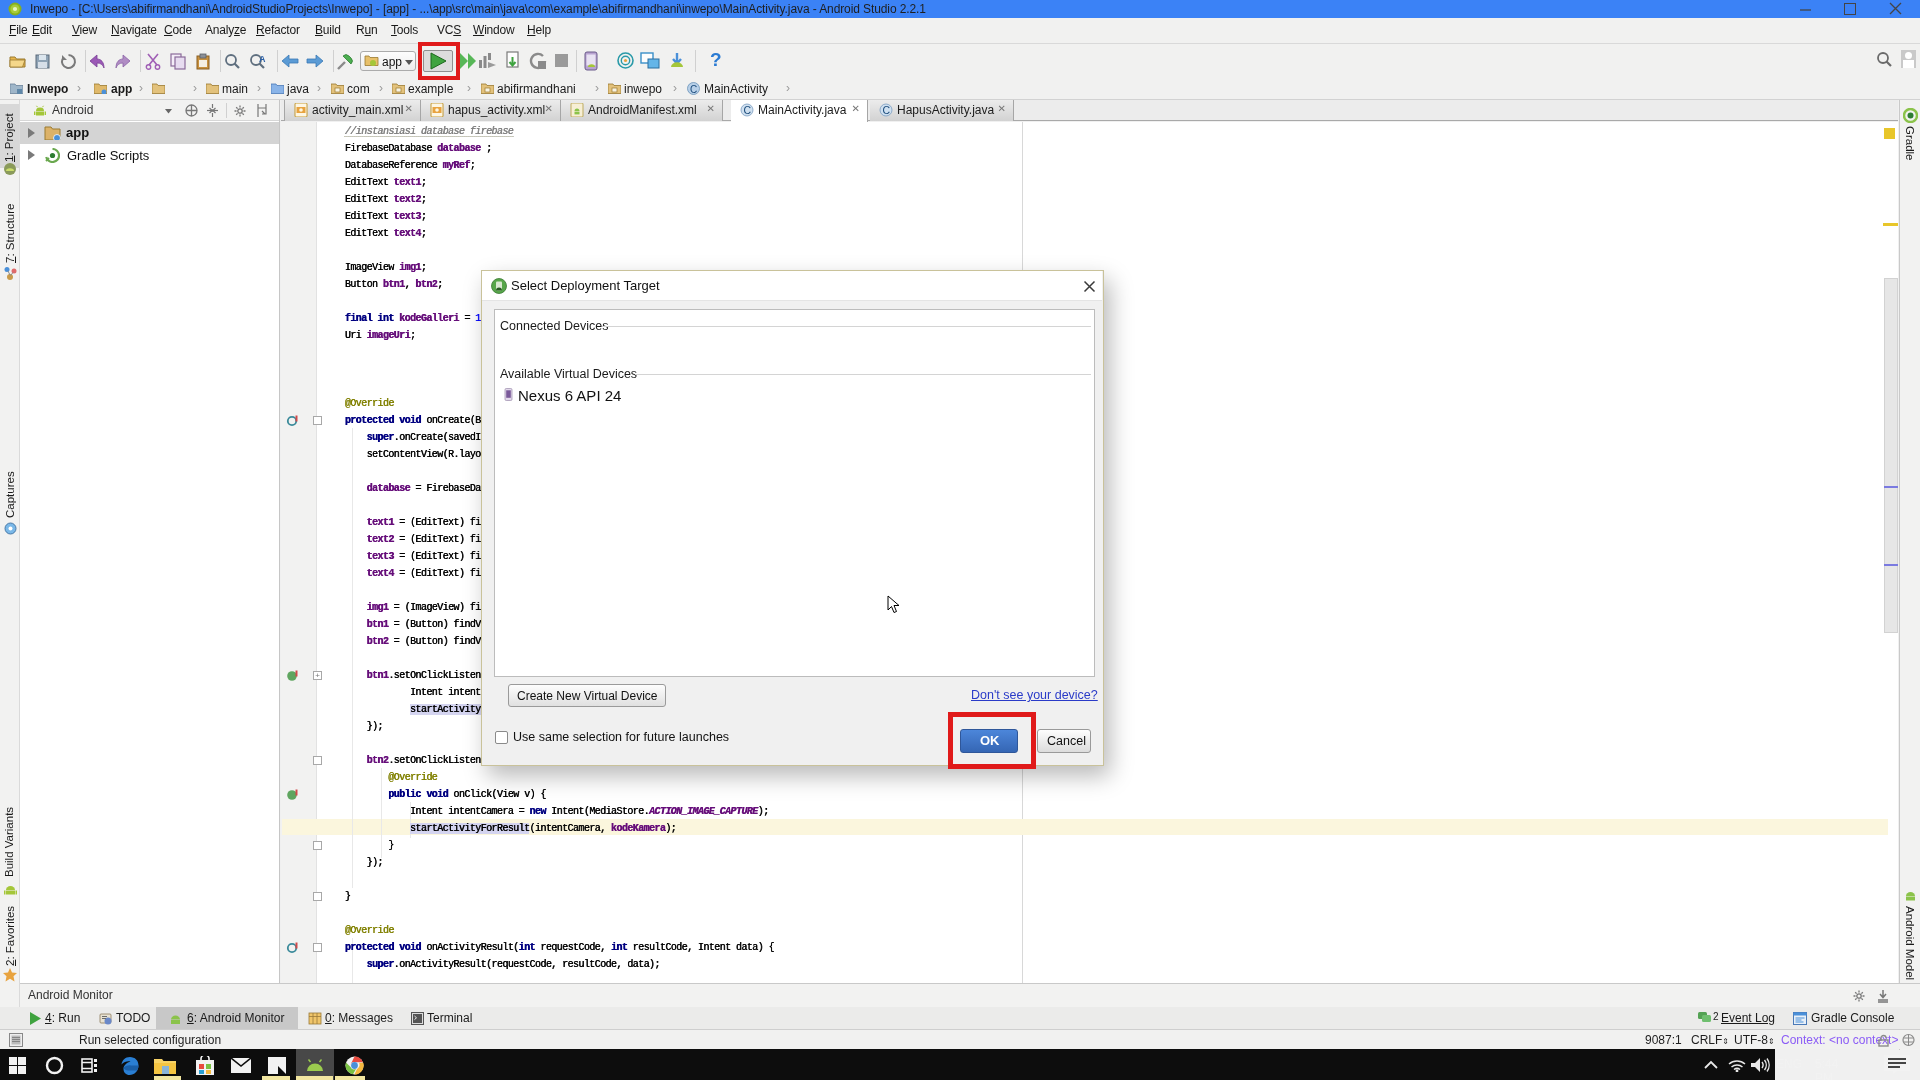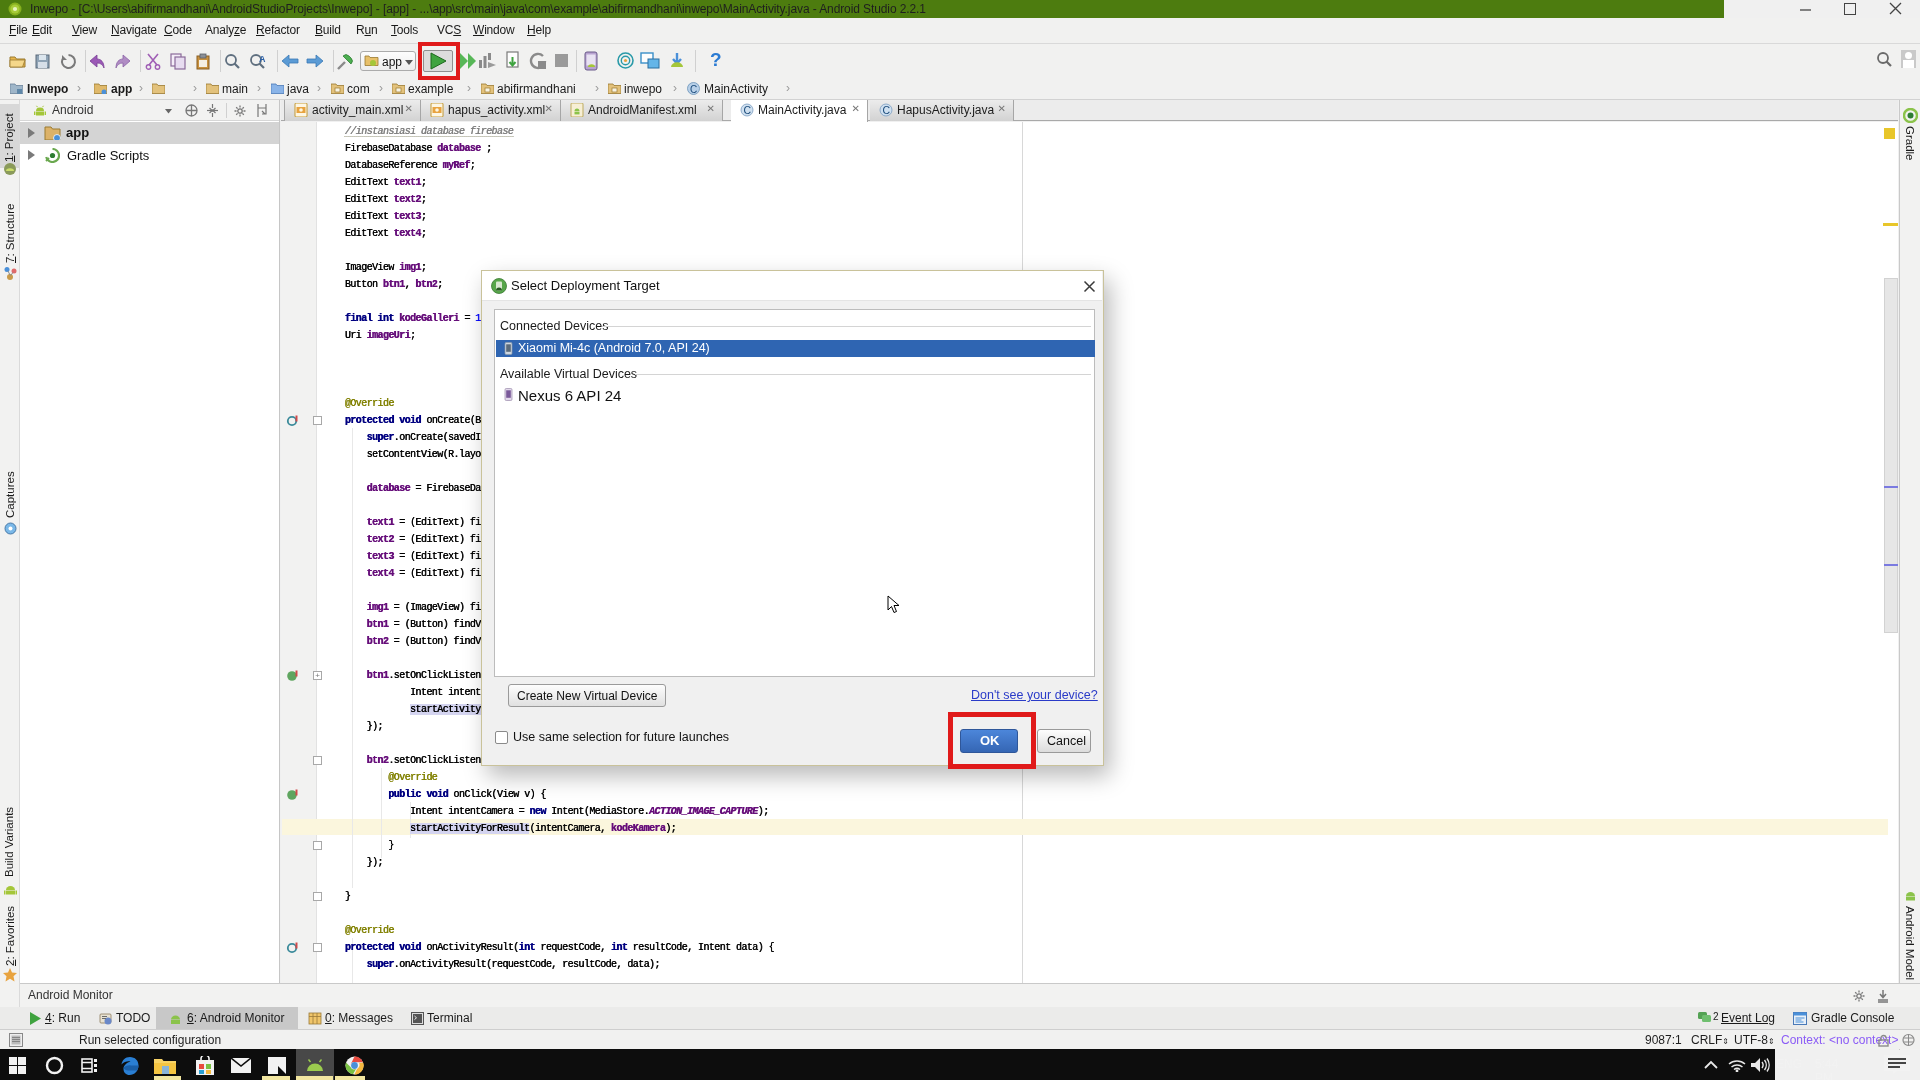--- a/index.html
+++ b/index.html
@@ -1,21 +1,21 @@
 <!DOCTYPE html>
 <html><head>
 <meta charset="utf-8">
 <style>
   * { margin:0; padding:0; box-sizing:border-box; }
   html,body { width:1920px; height:1080px; overflow:hidden; }
   #root { position:absolute; left:0; top:0; width:1920px; height:1080px;
           font-family:"Liberation Sans", sans-serif; background:#f0f0f0; }
   .abs { position:absolute; }
   
-  #titlebar { left:0; top:0; width:1724px; height:18px; background:#4d7c0f; }
+  #titlebar { left:0; top:0; width:1920px; height:18px; background:#3b82f6; }
   #titletxt { left:30px; top:2px; font-size:12px; color:#1f1f1f; white-space:nowrap; letter-spacing:-0.1px;}
   .winbtn { top:4px; color:#222; }
   #menubar { left:0; top:18px; width:1920px; height:26px; background:#f1f1f0; border-bottom:1px solid #d9d9d9;}
   .mi { position:absolute; top:5px; font-size:12px; letter-spacing:-0.2px; color:#1a1a1a; }
   #toolbar { left:0; top:44px; width:1920px; height:34px; background:#f1f1f0; }
   .sep { position:absolute; top:6px; width:1px; height:22px; background:#d0d0d0; }
   #crumbbar { left:0; top:78px; width:1920px; height:22px; background:#f1f1f0; border-bottom:1px solid #d2d2d2; }
   .crumb { position:absolute; top:4px; font-size:12px; color:#1a1a1a; white-space:nowrap;}
   .chev { position:absolute; top:3px; font-size:12px; color:#9a9a9a; }
   
@@ -670,27 +670,20 @@
           <path d="M5 12.5 a3 3 0 0 1 6 0" fill="#2a5a24"></path>
         </svg>
     <span class="abs" style="left:29px;top:7px;font-size:13px;color:#111;">Select Deployment Target</span>
     <svg class="abs" style="left:601px;top:9px" width="13" height="13">
           <path d="M1.5 1.5 L11.5 11.5 M11.5 1.5 L1.5 11.5" stroke="#3a3a3a" stroke-width="1.5"></path>
         </svg>
   </div>
   <div class="abs" style="left:12px;top:38px;width:601px;height:368px;background:#ffffff;border:1px solid #bcbcbc;">
     <span class="abs" style="left:5px;top:9px;font-size:12.5px;color:#1a1a1a;">Connected Devices</span>
     <div class="abs" style="left:107px;top:16px;width:489px;height:1px;background:#d4d4d4;"></div>
-    <div class="abs" style="left:1px;top:30px;width:599px;height:17px;background:#2f65b2;">
-      <svg class="abs" style="left:8px;top:2px" width="9" height="13">
-            <rect x="1" y="0.5" width="7" height="12" rx="1.2" fill="#cdd6e0" stroke="#8a99a8" stroke-width="0.7"></rect>
-            <rect x="2.2" y="2.3" width="4.6" height="7.5" fill="#5a6a7a"></rect>
-          </svg>
-      <span class="abs" style="left:22px;top:1px;font-size:12.5px;color:#ffffff;">Xiaomi Mi-4c (Android 7.0, API 24)</span>
-    </div>
     <span class="abs" style="left:5px;top:57px;font-size:12.5px;color:#1a1a1a;">Available Virtual Devices</span>
     <div class="abs" style="left:140px;top:64px;width:456px;height:1px;background:#d4d4d4;"></div>
     <svg class="abs" style="left:9px;top:78px" width="9" height="13">
           <rect x="1" y="0.5" width="7" height="12" rx="1.2" fill="#e2d8ea" stroke="#9a8aaa" stroke-width="0.7"></rect>
           <rect x="2.2" y="2.3" width="4.6" height="7.5" fill="#7a5a9a"></rect>
         </svg>
     <span class="abs" style="left:23px;top:77px;font-size:15px;color:#111;">Nexus 6 API 24</span>
   </div>
   <div class="abs" style="left:26px;top:413px;width:158px;height:23px;background:linear-gradient(#fdfdfd,#e0e0e0);border:1px solid #9a9a9a;border-radius:3px;">
     <span class="abs" style="left:8px;top:4px;font-size:12px;color:#111;white-space:nowrap;">Create New Virtual Device</span>

